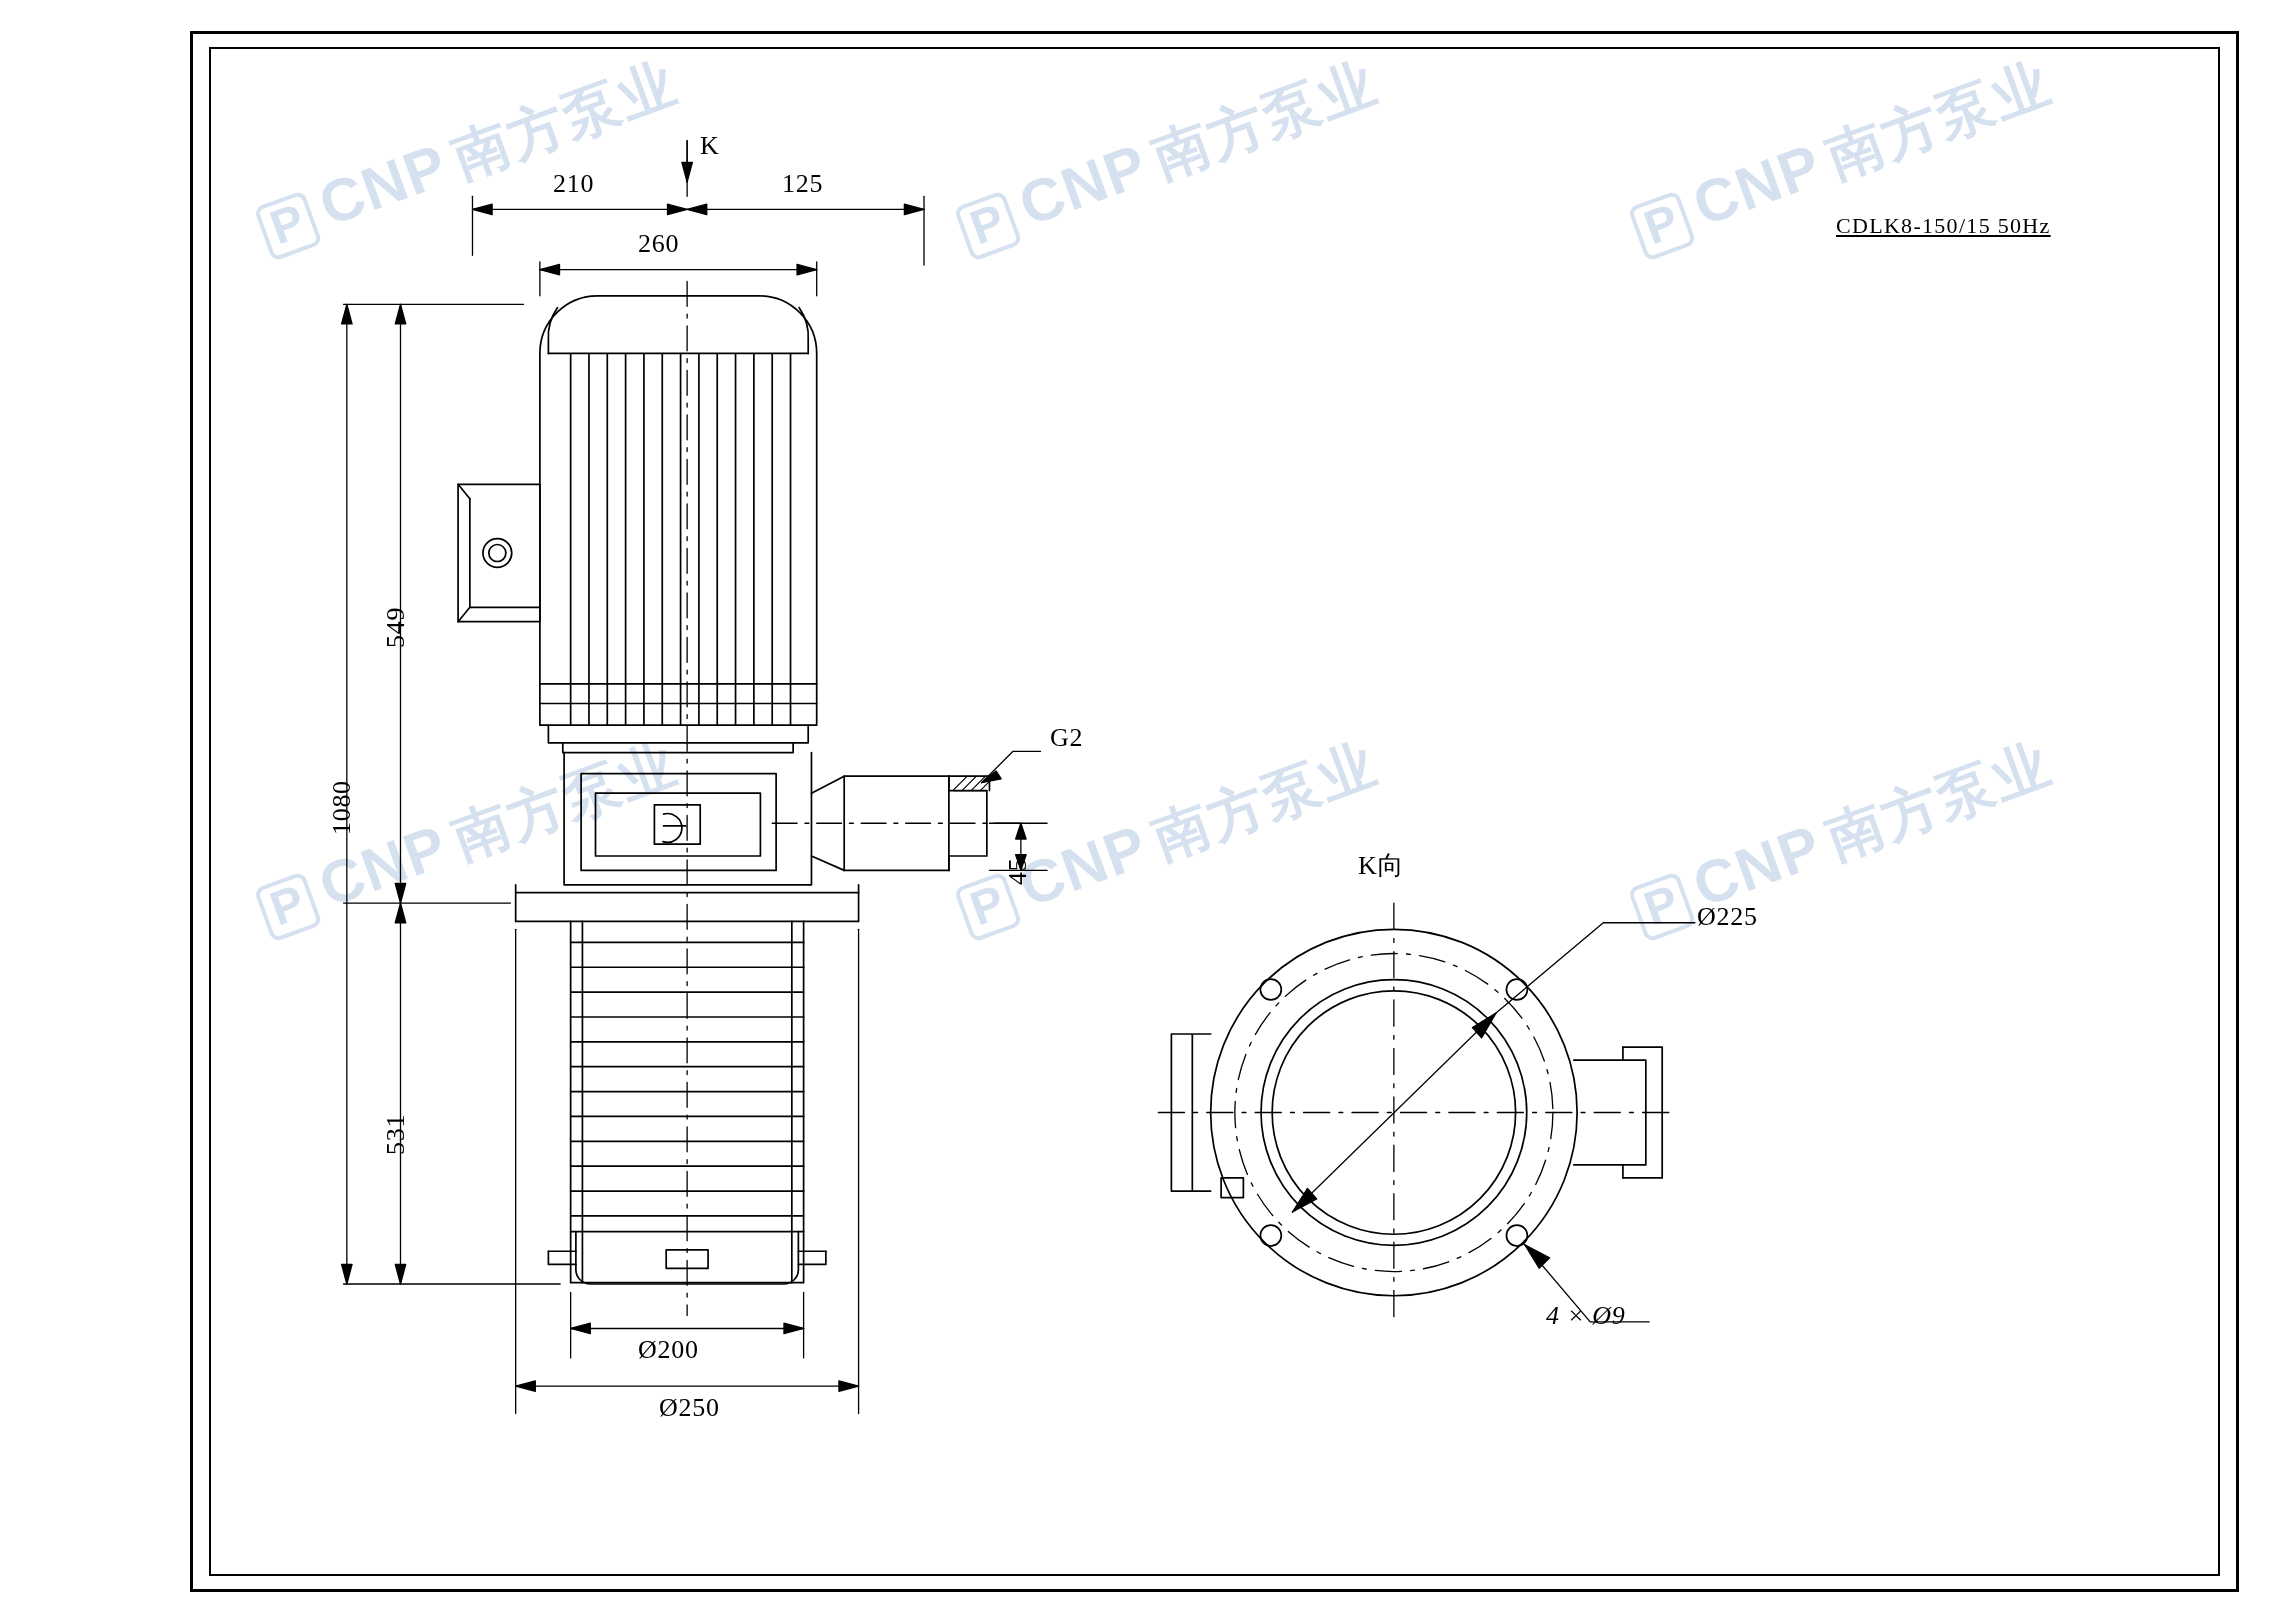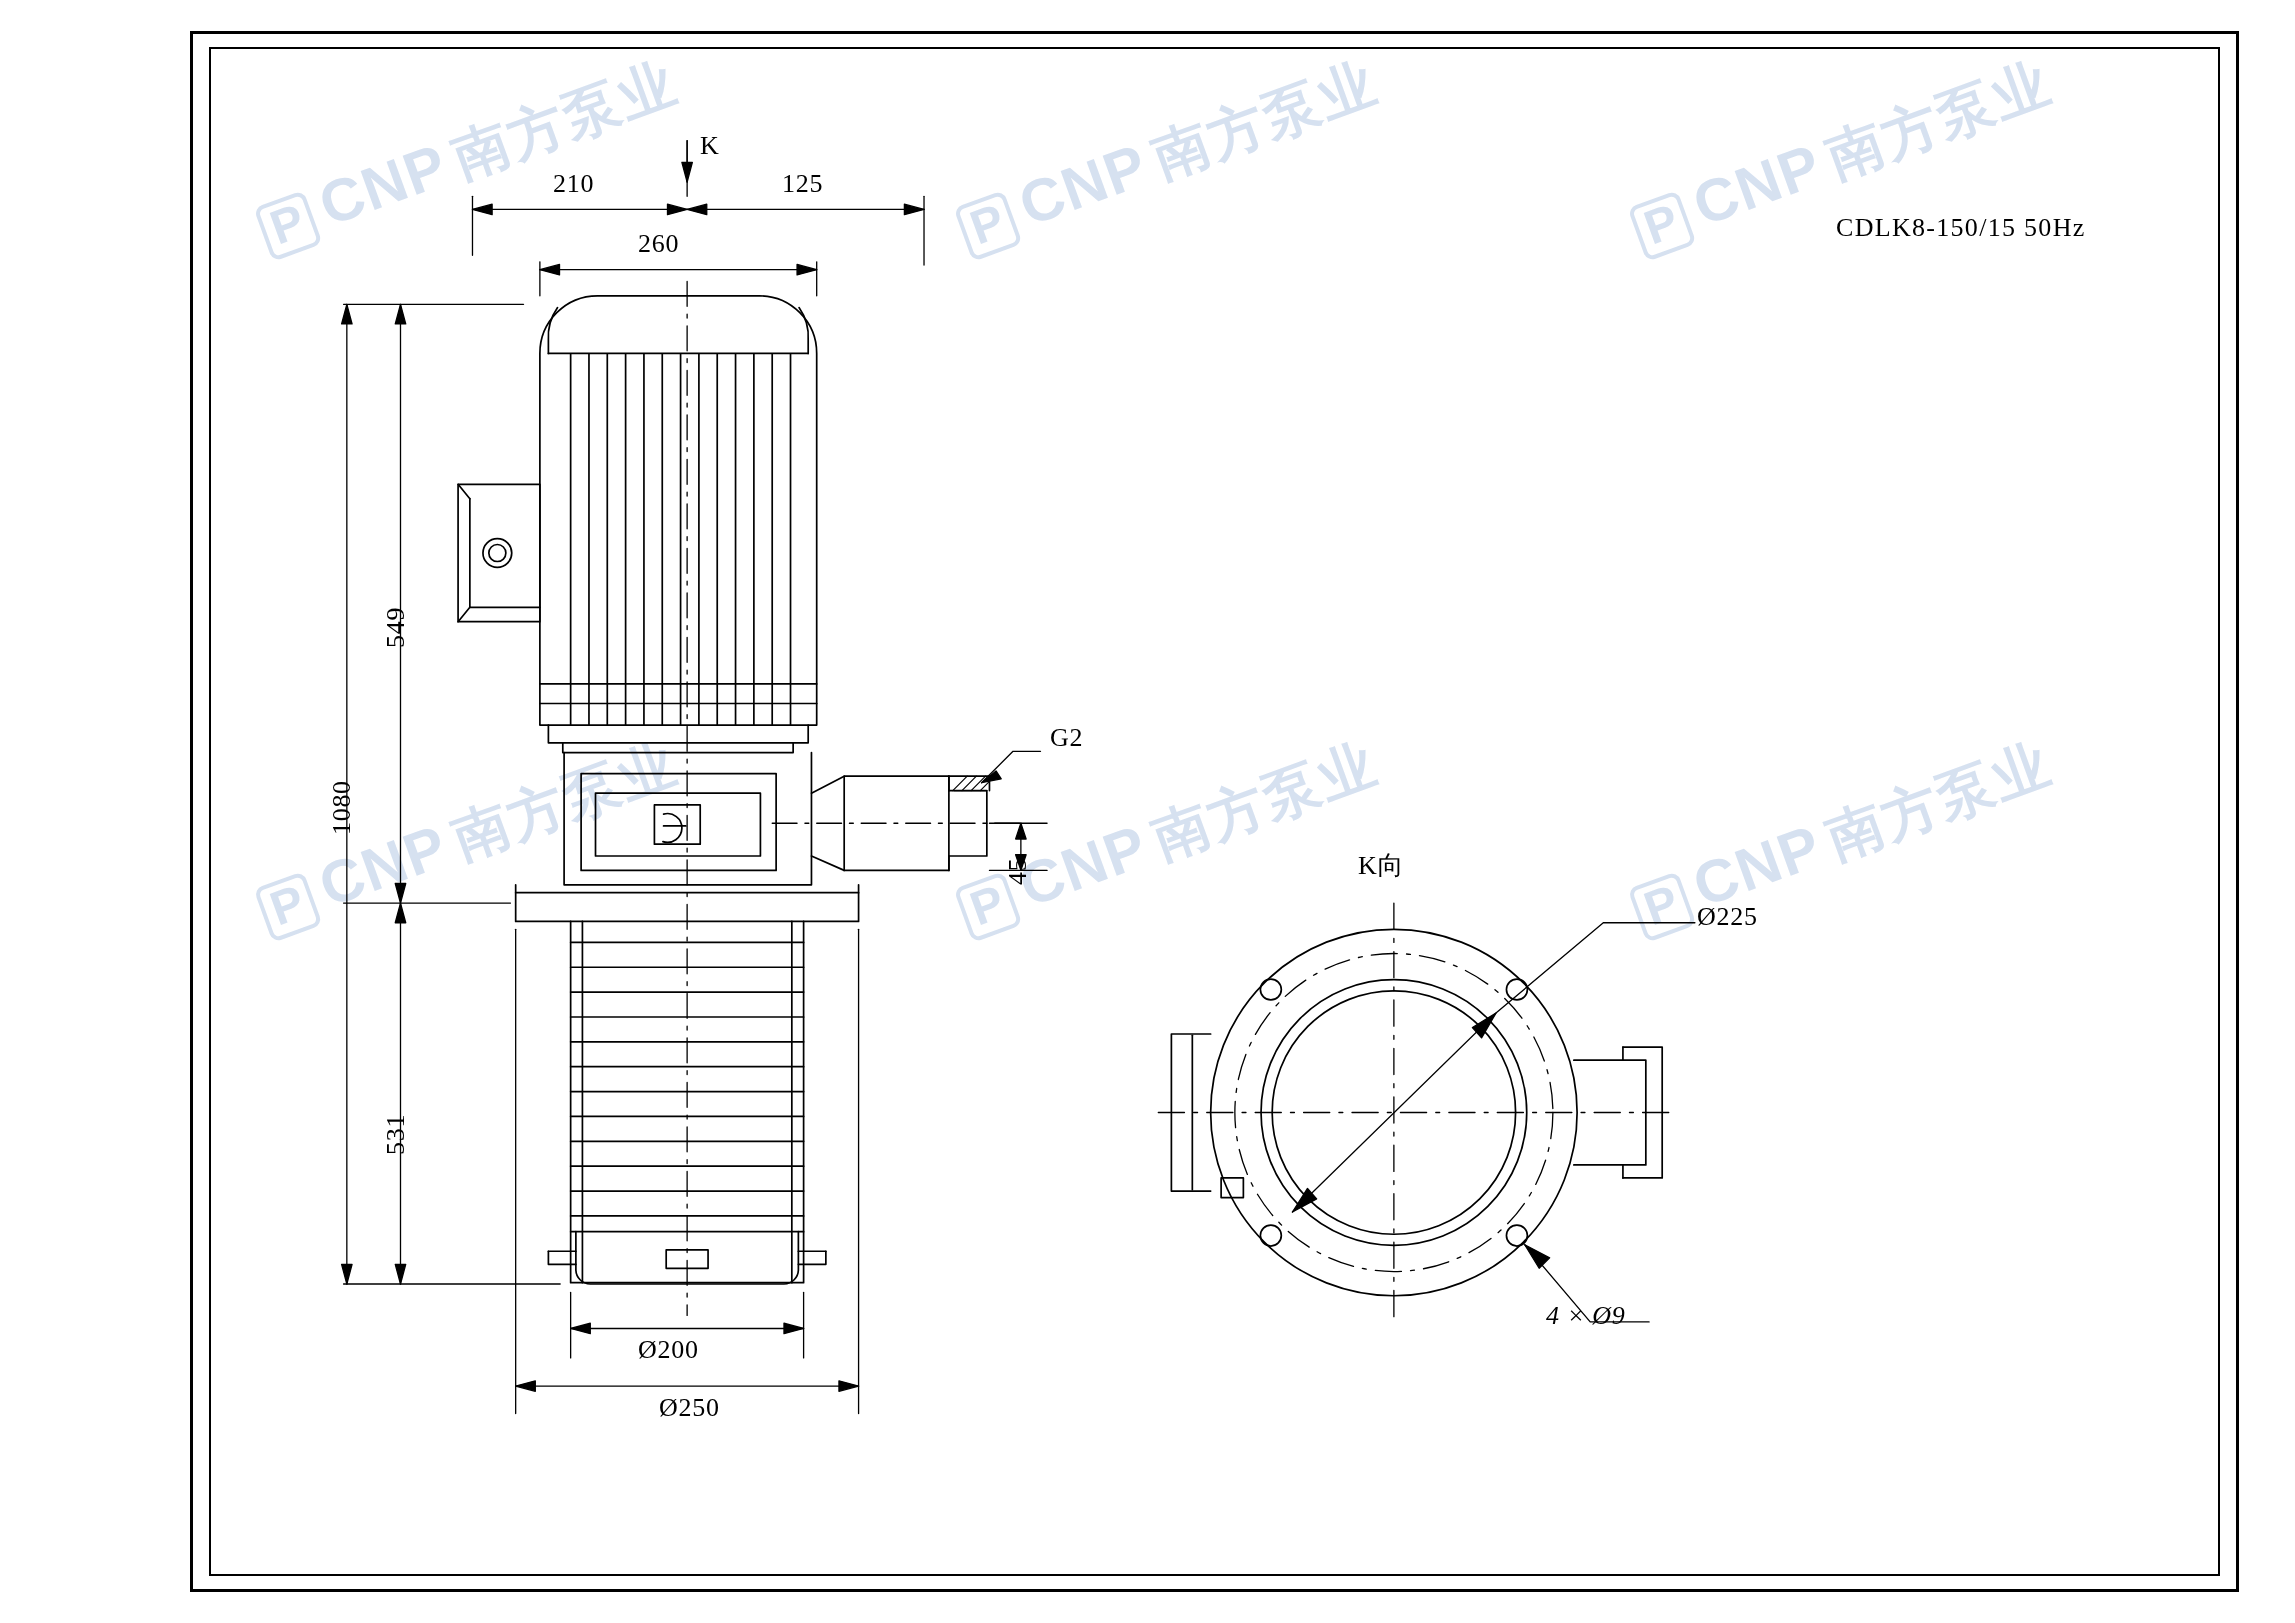--- a/index.html
+++ b/index.html
@@ -79,23 +79,24 @@
   }
   .lbl.vert {
     transform: rotate(-90deg);
     transform-origin: left top;
   }
   .lbl.big { font-size: 26px; }
   #title-block {
     position: absolute;
     left: 1836px;
     top: 213px;
-    font-size: 26px;
+    font-size: 22px;
     letter-spacing: 1.3px;
     white-space: nowrap;
+    text-decoration: underline;
   }
 </style>
 </head>
 <body>
 
 <div class="wm" style="left:249px; top:196px;">
   <span class="mark">P</span><span class="cnp">CNP</span><span class="cn">南方泵业</span>
 </div>
 <div class="wm" style="left:949px; top:196px;">
   <span class="mark">P</span><span class="cnp">CNP</span><span class="cn">南方泵业</span>

